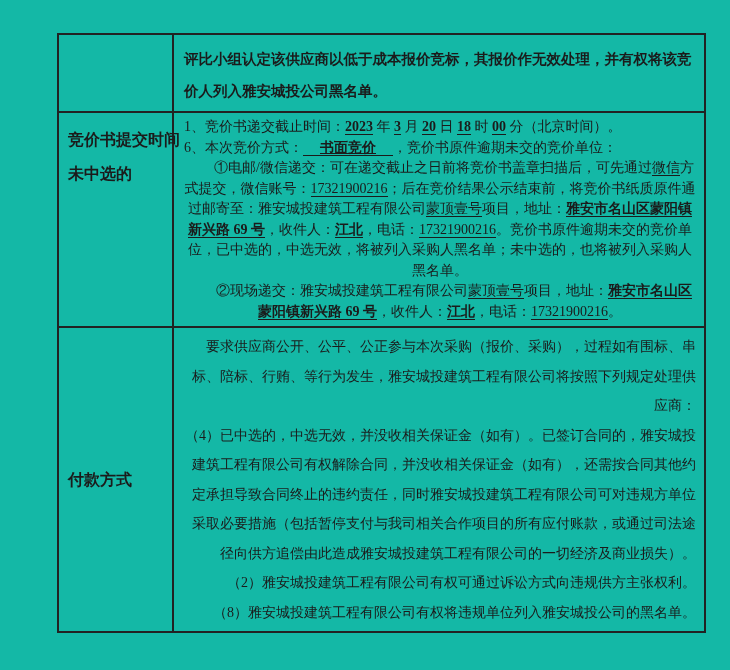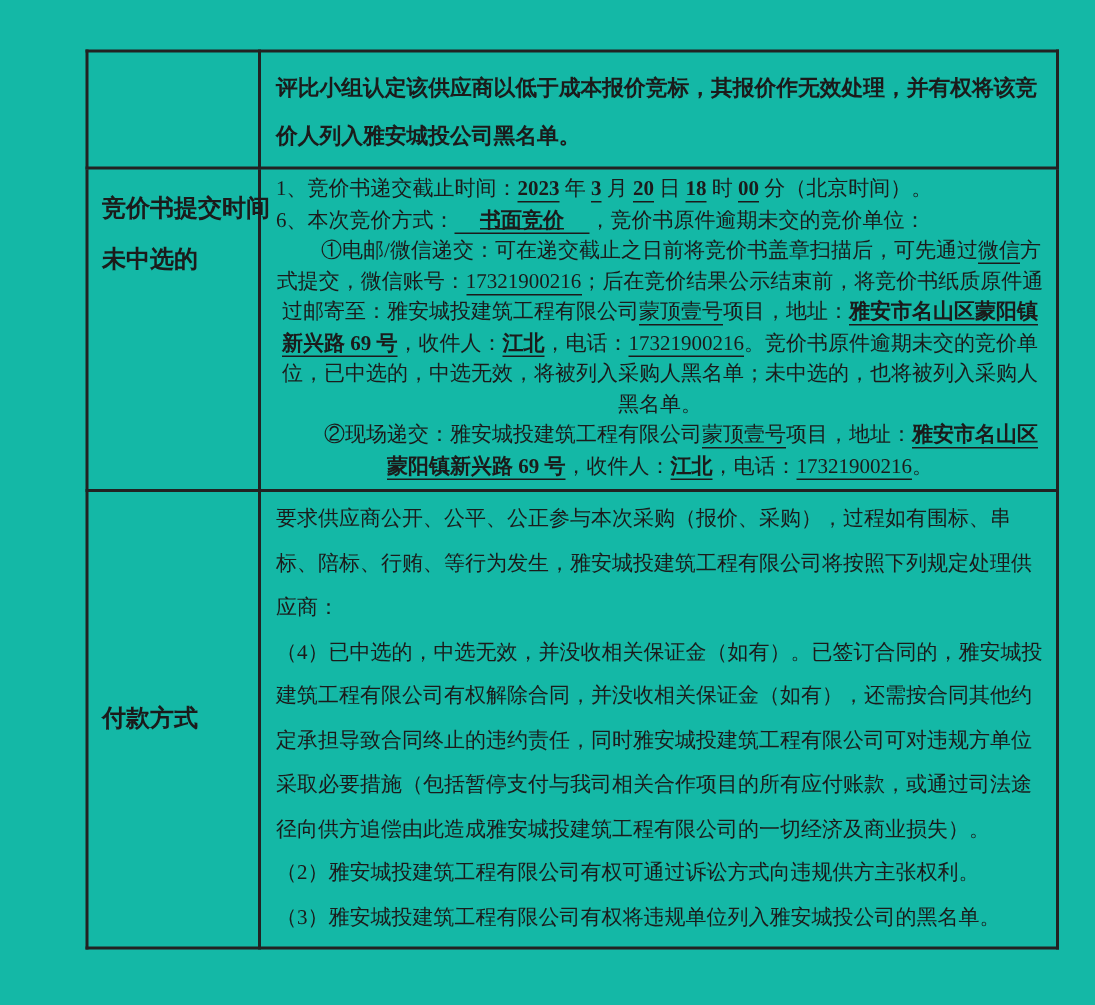--- a/index.html
+++ b/index.html
@@ -70,20 +70,21 @@
   .row-payment td { height: 41px; }
   .row-payment .content-cell { vertical-align: middle; }
   .row-payment .content-cell p { margin: 0; line-height: 19px; }
 
   
   .row-integrity td { height: 266px; }
   .row-integrity .content-cell { padding-top: 10px; }
   .row-integrity .content-cell p {
     margin: 0;
     line-height: 29.5px;
+    text-align: right;
   }
 
   .indent { text-indent: 2em; text-align: center; }
 
   
   span.u { border-bottom: 1.5px solid #1b1b1b; }
   span.b { font-weight: bold; }
   span.pad { padding: 0 17px; text-decoration: underline; }
 </style>
 </head>
@@ -115,19 +116,19 @@
 
 
       <tr class="row-integrity">
         <td class="label-cell v-mid">
           <div class="label-line">付款方式</div>
         </td>
         <td class="content-cell">
           <p><span>要求供应商公开、公平、公正参与本次采购（报价、采购），过程如有围标、串标、陪标、行贿、等行为发生，雅安城投建筑工程有限公司将按照下列规定处理供应商：</span></p>
           <p><span>（4）已中选的，中选无效，并没收相关保证金（如有）。已签订合同的，雅安城投建筑工程有限公司有权解除合同，并没收相关保证金（如有），还需按合同其他约定承担导致合同终止的违约责任，同时雅安城投建筑工程有限公司可对违规方单位采取必要措施（包括暂停支付与我司相关合作项目的所有应付账款，或通过司法途径向供方追偿由此造成雅安城投建筑工程有限公司的一切经济及商业损失）。</span></p>
           <p><span>（2）雅安城投建筑工程有限公司有权可通过诉讼方式向违规供方主张权利。</span></p>
-          <p><span>（3）雅安城投建筑工程有限公司有权将违规单位列入雅安城投公司的黑名单。</span></p>
+          <p><span>（8）雅安城投建筑工程有限公司有权将违规单位列入雅安城投公司的黑名单。</span></p>
         </td>
       </tr>
 
     </tbody>
   </table>
 </div>
 
 </body></html>

